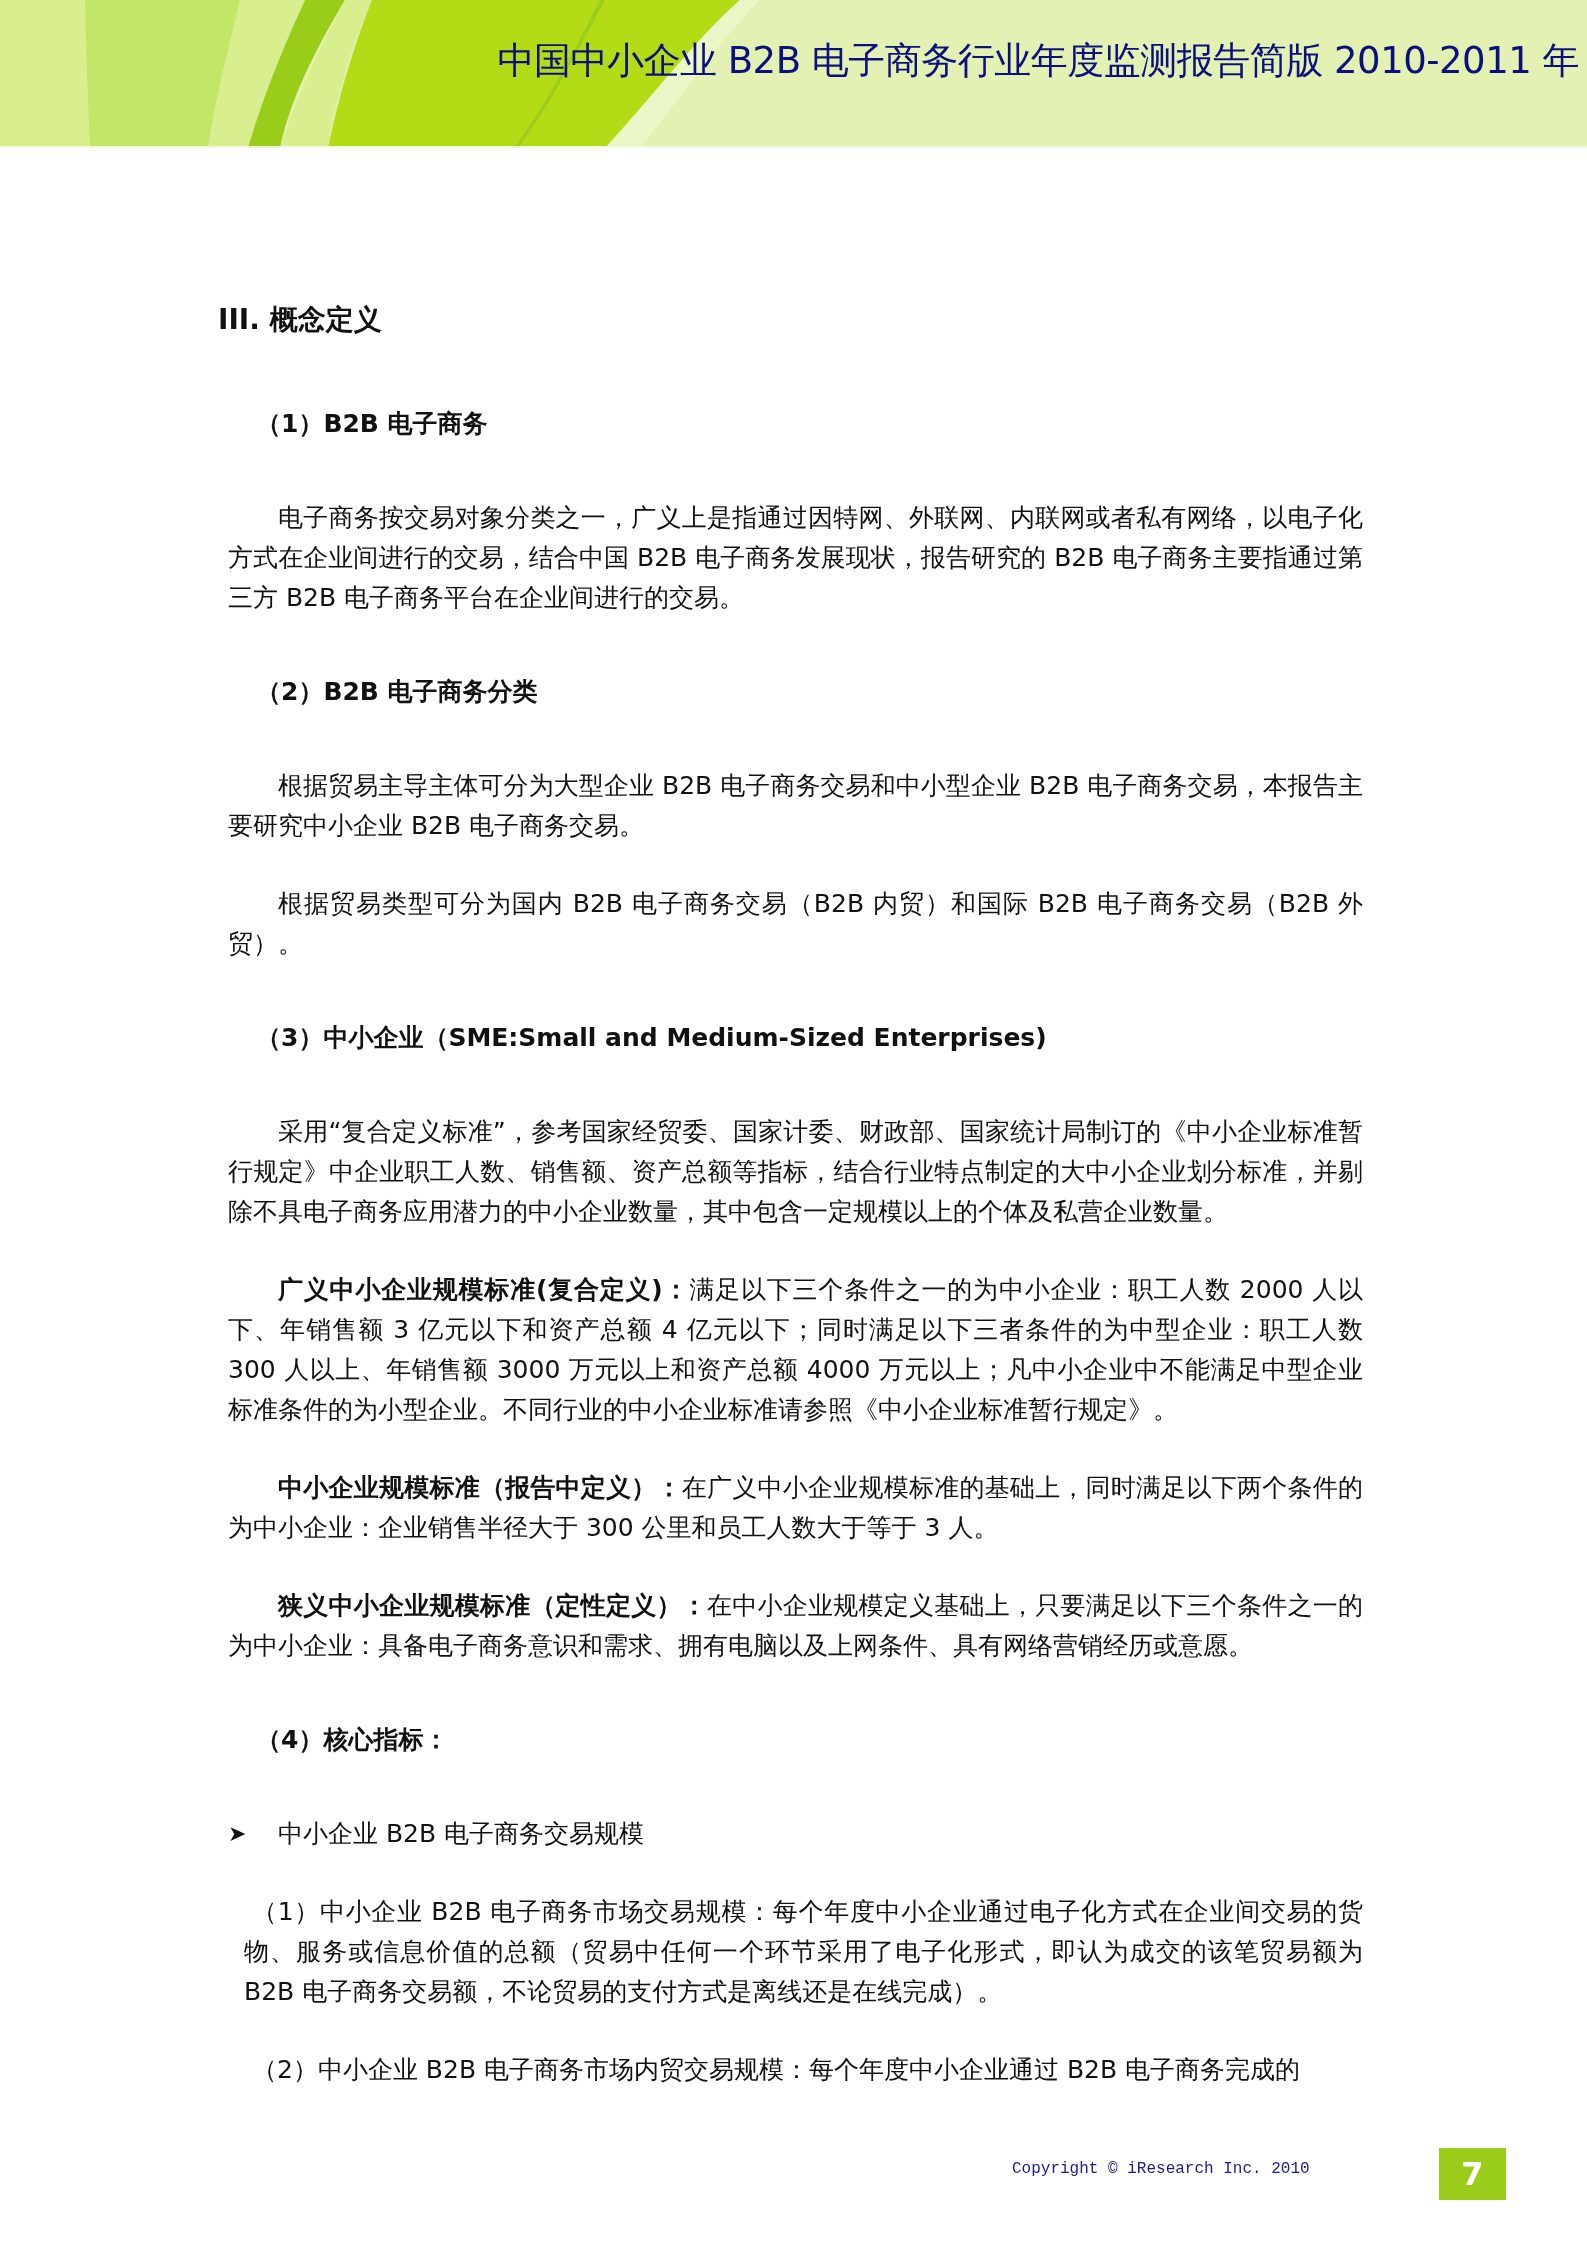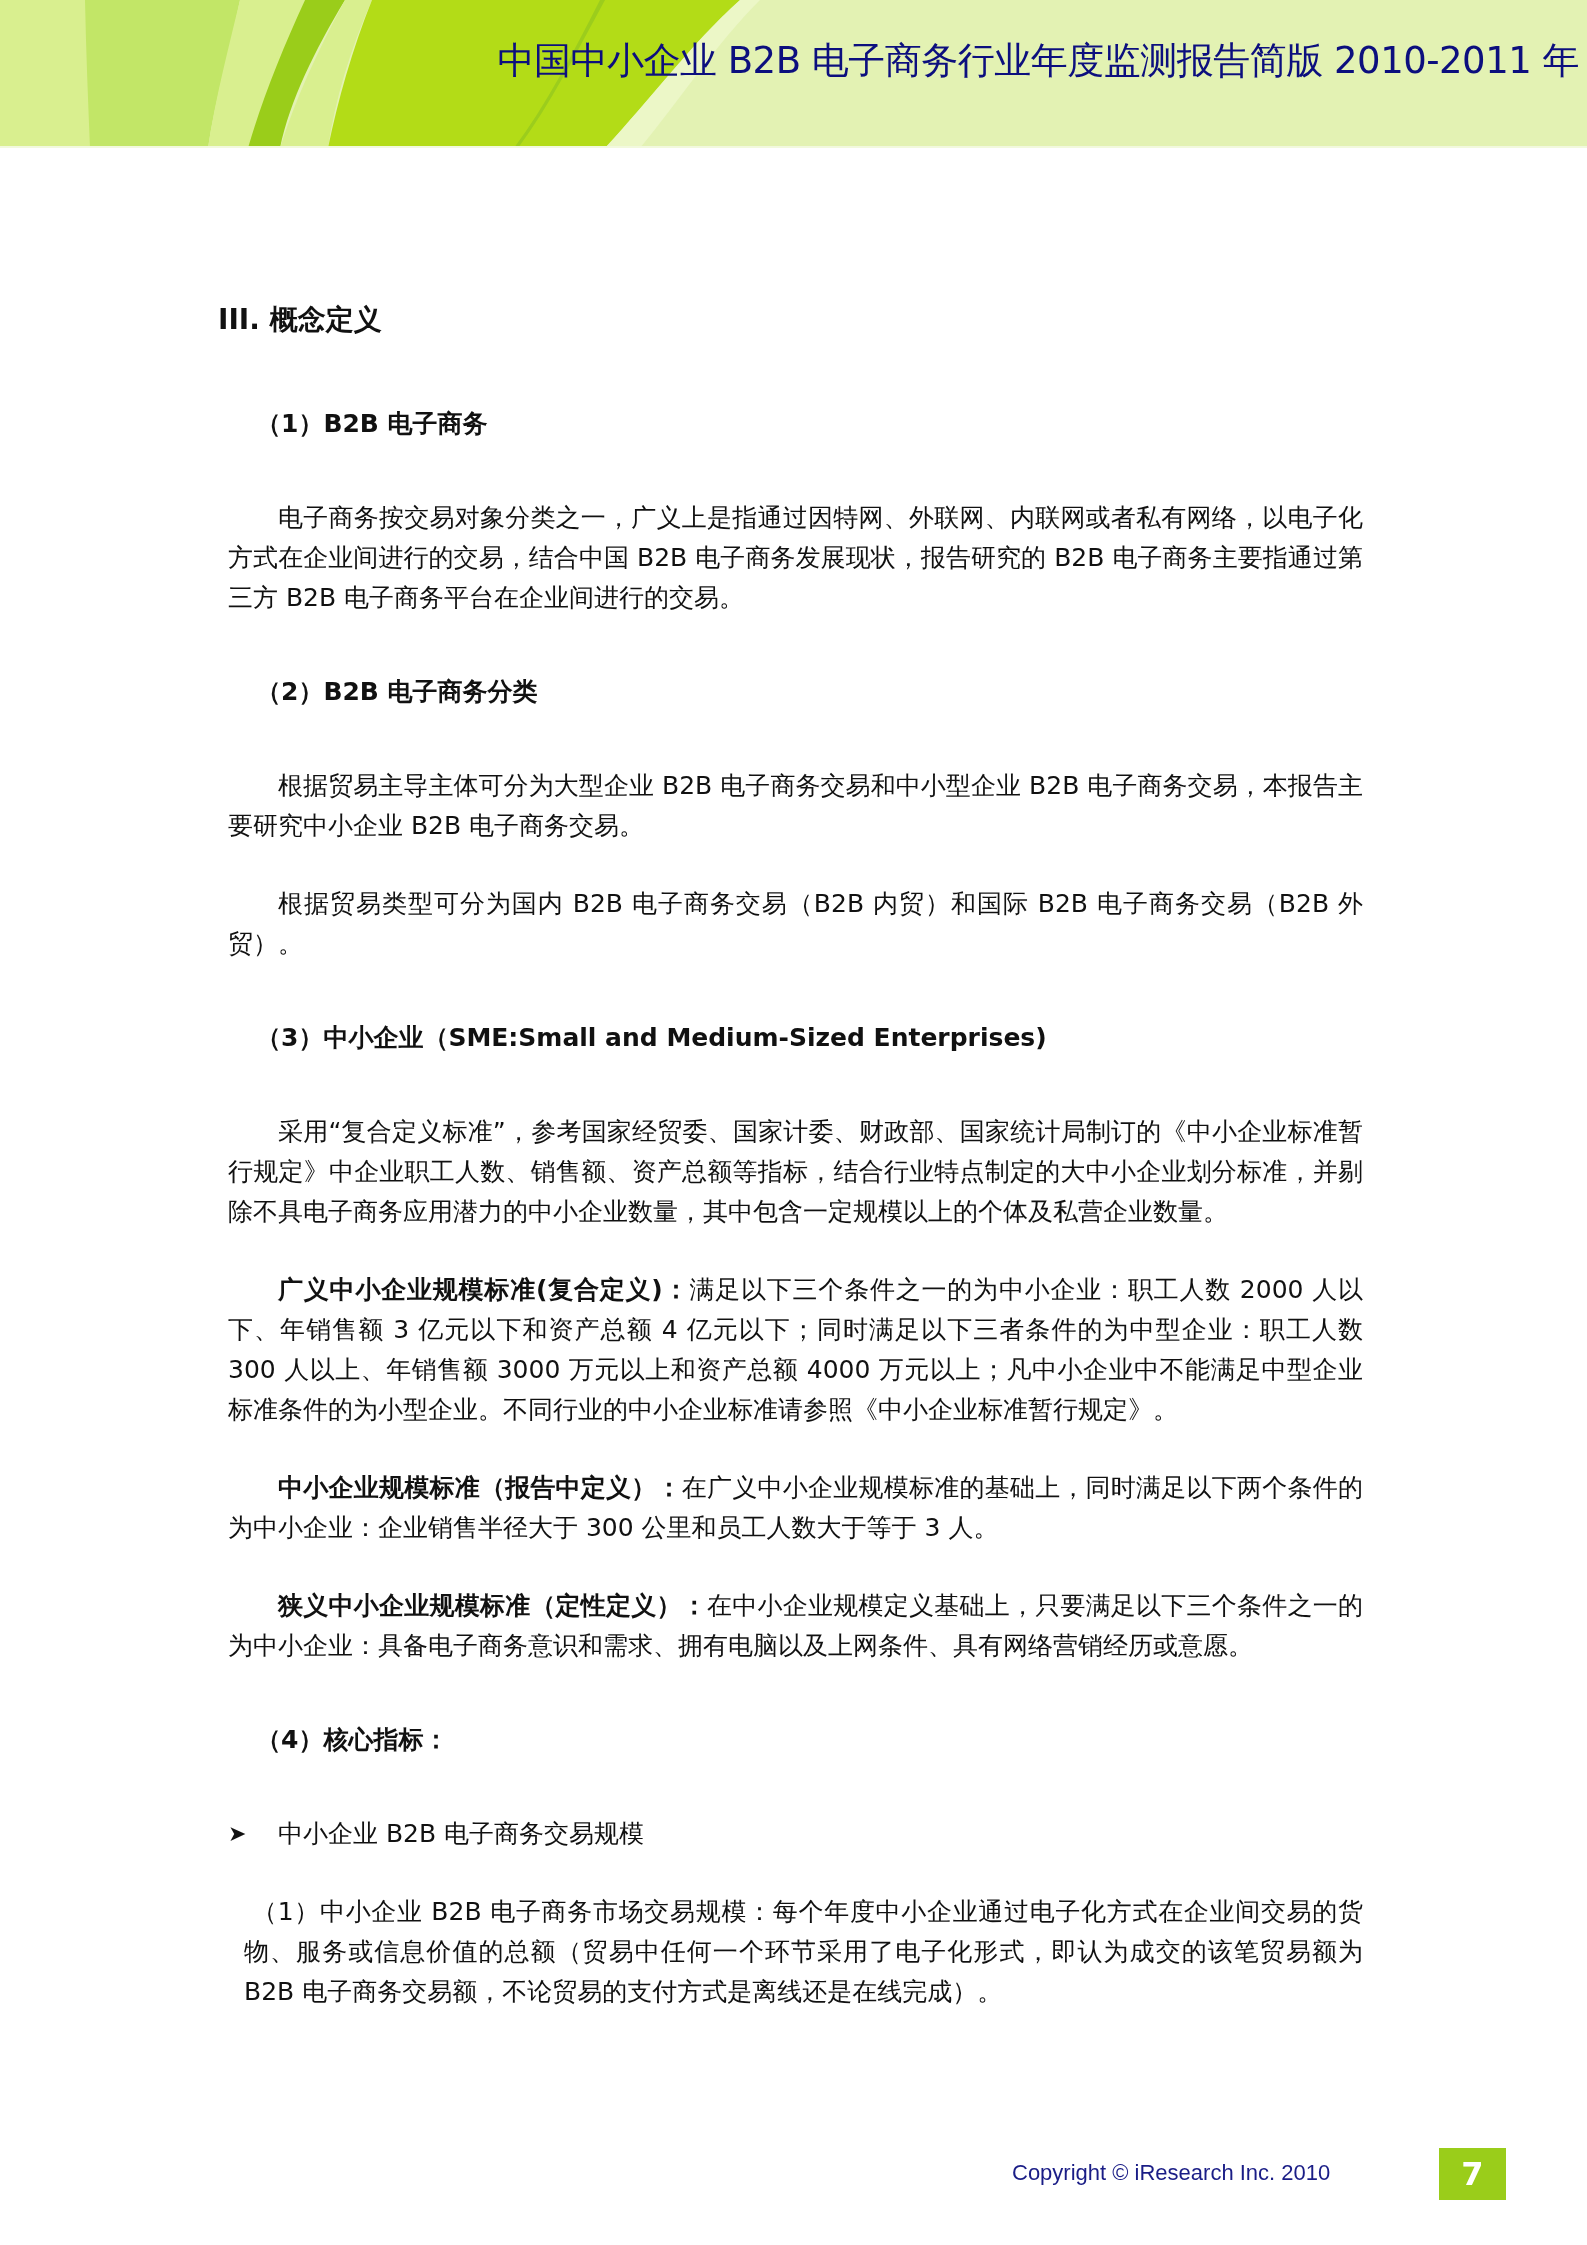--- a/index.html
+++ b/index.html
@@ -35,21 +35,21 @@
   }
   p.body {
     font-size: 25px; line-height: 40px; margin: 0; text-indent: 50px; text-align: justify;
   }
   p.noindent { text-indent: 8px; margin-left: 16px; }
   .bold { font-weight: bold; }
   .bullet { font-size: 25px; line-height: 40px; display: flex; align-items: center; }
   .bullet .arrow { width: 50px; display: inline-block; font-size: 22px; }
   .footer-copy {
     position: absolute; left: 1012px; top: 2160px;
-    font-size: 22px; color: #1a1d86; font-family: Liberation Sans, sans-serif;
+    font-size: 16px; color: #1a1d86; font-family: Liberation Mono, monospace;
   }
   .page-num {
     position: absolute; left: 1439px; top: 2148px; width: 67px; height: 52px;
     background: #9acd1a; color: #ffffff; font-size: 32px; font-weight: bold;
     text-align: center; line-height: 52px; font-family: "DejaVu Sans", sans-serif;
   }
 </style>
 </head>
 <body>
 
@@ -98,16 +98,17 @@
   <div style="height:38px"></div>
   <div class="h2">（4）核心指标：</div>
   <div style="height:38px"></div>
   <div class="bullet">
     <span class="arrow">➤</span>
     <span>中小企业 B2B 电子商务交易规模</span>
   </div>
   <div style="height:38px"></div>
   <p class="body noindent">（1）中小企业 B2B 电子商务市场交易规模：每个年度中小企业通过电子化方式在企业间交易的货物、服务或信息价值的总额（贸易中任何一个环节采用了电子化形式，即认为成交的该笔贸易额为 B2B 电子商务交易额，不论贸易的支付方式是离线还是在线完成）。</p>
   <div style="height:38px"></div>
+  <p class="body noindent">（2）中小企业 B2B 电子商务市场内贸交易规模：每个年度中小企业通过 B2B 电子商务完成的</p>
 </div>
 
 <div class="footer-copy">Copyright © iResearch Inc. 2010</div>
 <div class="page-num">7</div>
 
 </body></html>

